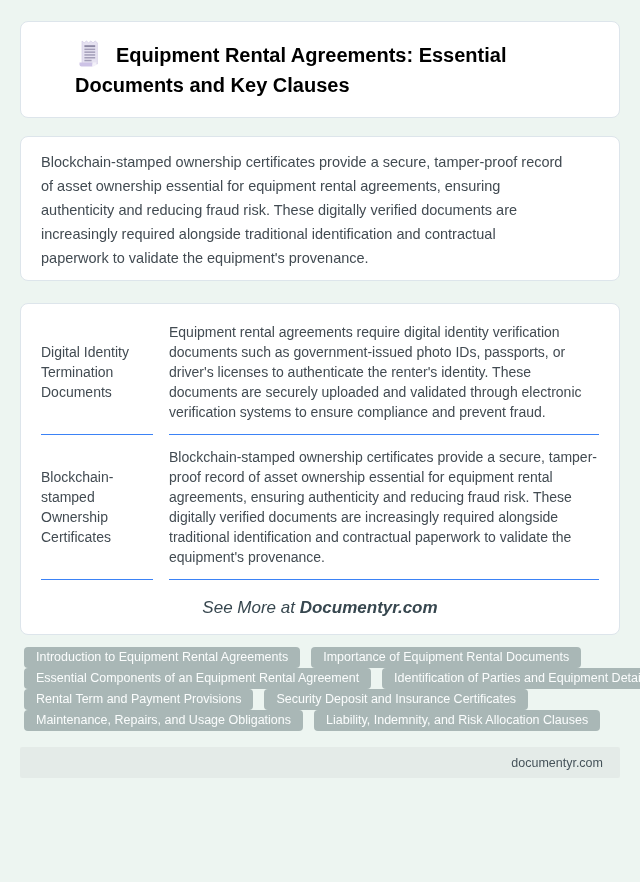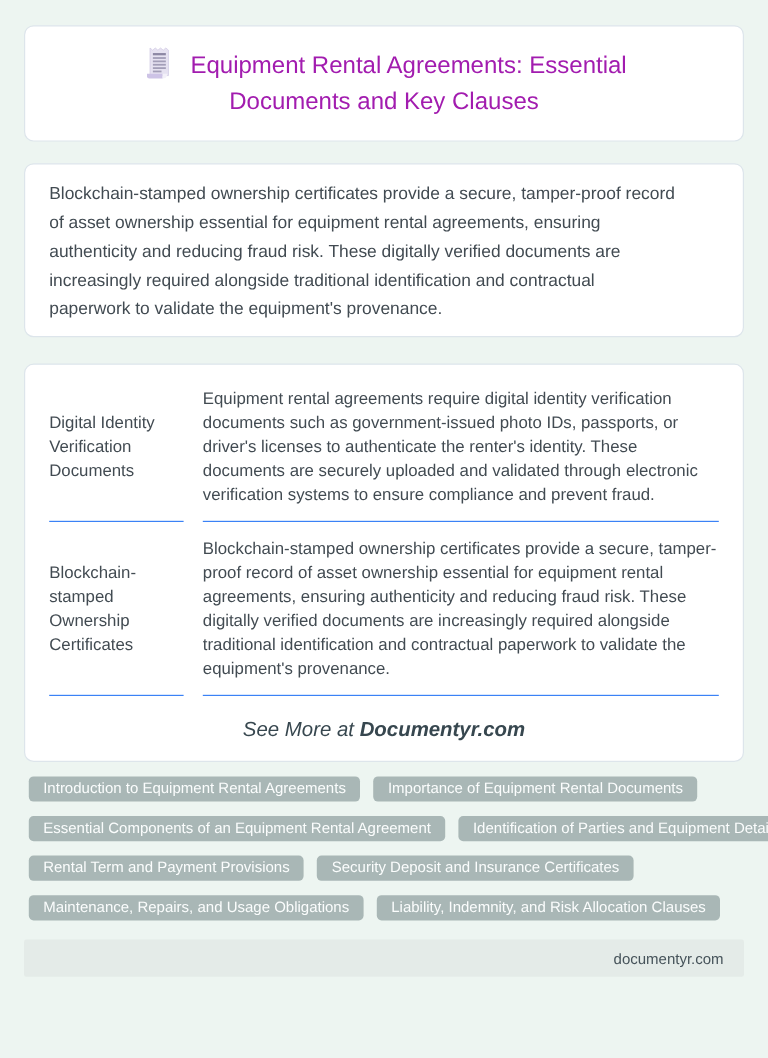--- a/index.html
+++ b/index.html
@@ -22,23 +22,23 @@
   .title-card {
     height: 97px;
     display: flex;
     align-items: center;
     justify-content: center;
     padding: 10px 24px;
   }
   .title-card h1 {
     font-size: 20px;
     line-height: 30px;
-    font-weight: 400;
-    color: #a21caf;
-    text-align: center;
+    font-weight: 700;
+    color: #000000;
+    text-align: left;
     max-width: 490px;
   }
   .doc-icon {
     display: inline-block;
     width: 27px;
     height: 28px;
     vertical-align: -6px;
     margin-right: 14px;
   }
 
@@ -79,21 +79,21 @@
 
   
   .related-heading {
     margin-top: 22px;
     text-align: center;
     font-size: 16.5px;
     font-weight: 500;
     color: #3d4b54;
   }
   .pills { margin-top: 12px; padding: 0 4px; }
-  .pill-row { display: flex; gap: 11px; margin-bottom: 12px; }
+  .pill-row { display: flex; gap: 11px; margin-bottom: 0; }
   .pill {
     background: #a9b7b6;
     color: #fbfdfd;
     font-size: 12.5px;
     line-height: 13px;
     padding: 4px 12px;
     border-radius: 4px;
     white-space: nowrap;
     cursor: pointer;
   }
@@ -140,21 +140,21 @@
   </div>
 
   <div class="card intro-card">
     <p>Blockchain-stamped ownership certificates provide a secure, tamper-proof record of asset ownership essential for equipment rental agreements, ensuring authenticity and reducing fraud risk. These digitally verified documents are increasingly required alongside traditional identification and contractual paperwork to validate the equipment's provenance.</p>
   </div>
 
   <div class="card table-card">
     <table class="doc-table">
       <tbody>
           <tr>
-        <td class="term-cell">Digital Identity Verification Documents</td>
+        <td class="term-cell">Digital Identity Termination Documents</td>
         <td class="desc-cell">Equipment rental agreements require digital identity verification documents such as government-issued photo IDs, passports, or driver's licenses to authenticate the renter's identity. These documents are securely uploaded and validated through electronic verification systems to ensure compliance and prevent fraud.</td>
       </tr>
       <tr>
         <td class="term-cell">Blockchain-stamped Ownership Certificates</td>
         <td class="desc-cell">Blockchain-stamped ownership certificates provide a secure, tamper-proof record of asset ownership essential for equipment rental agreements, ensuring authenticity and reducing fraud risk. These digitally verified documents are increasingly required alongside traditional identification and contractual paperwork to validate the equipment's provenance.</td>
       </tr>
     </tbody>
       </table>
     <div class="see-more">
       <span>See More at </span><b>Documentyr.com</b>

